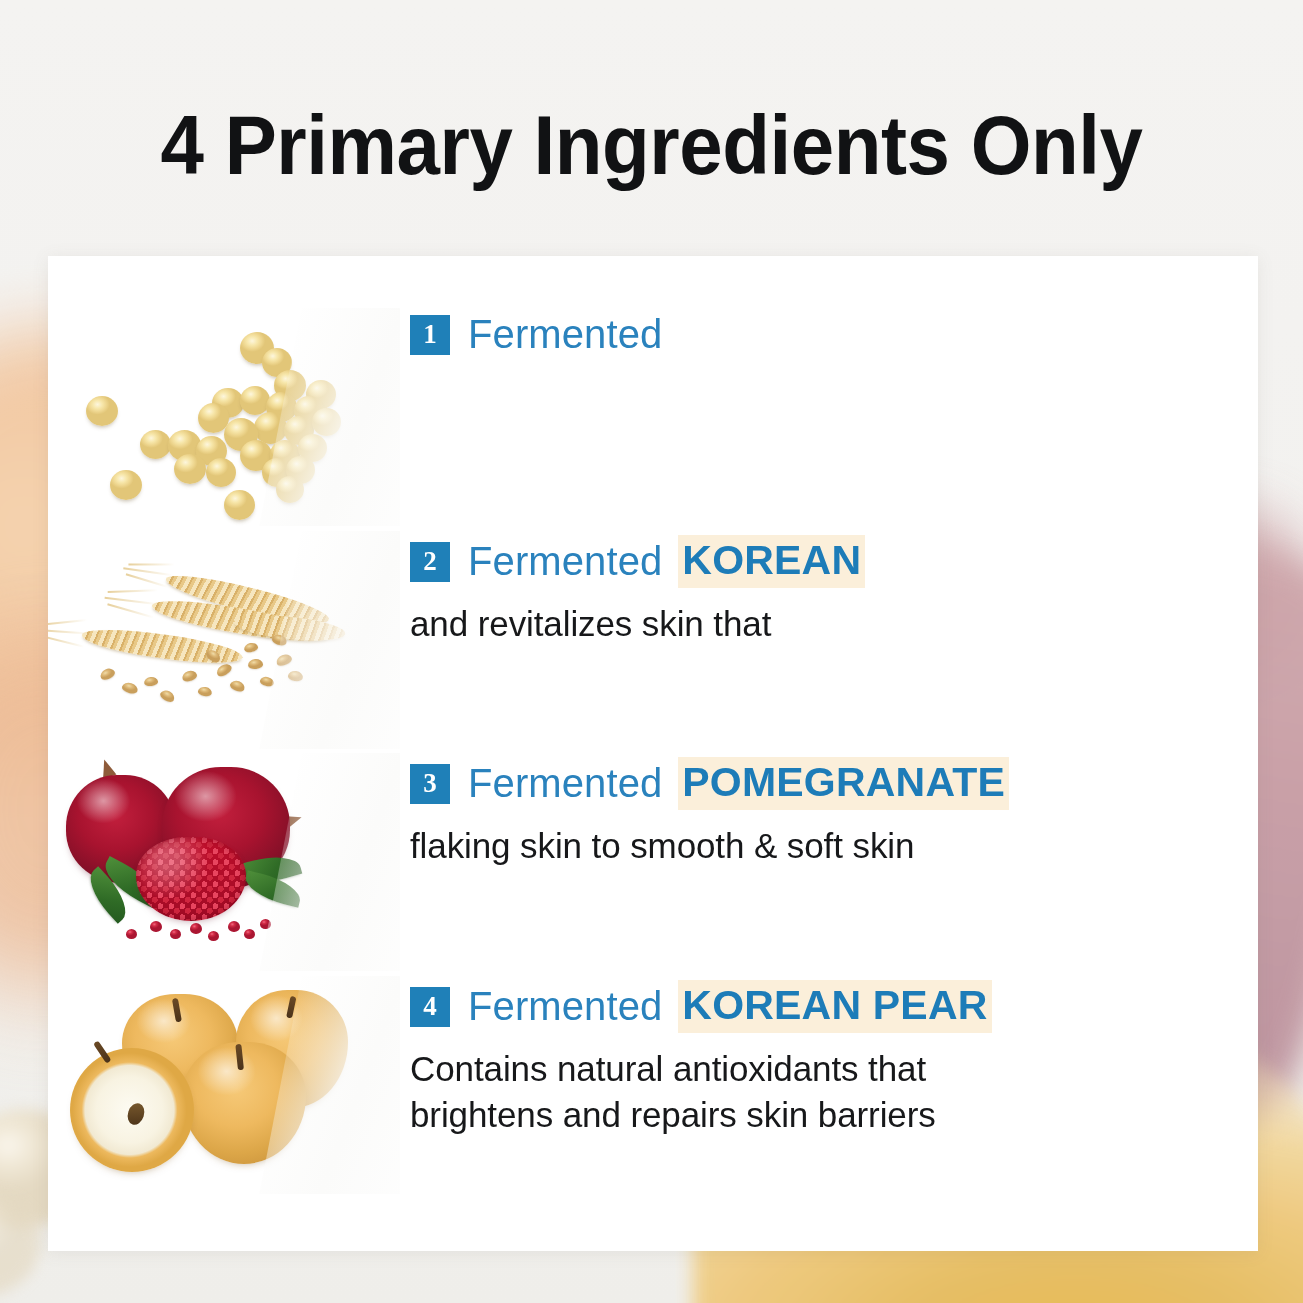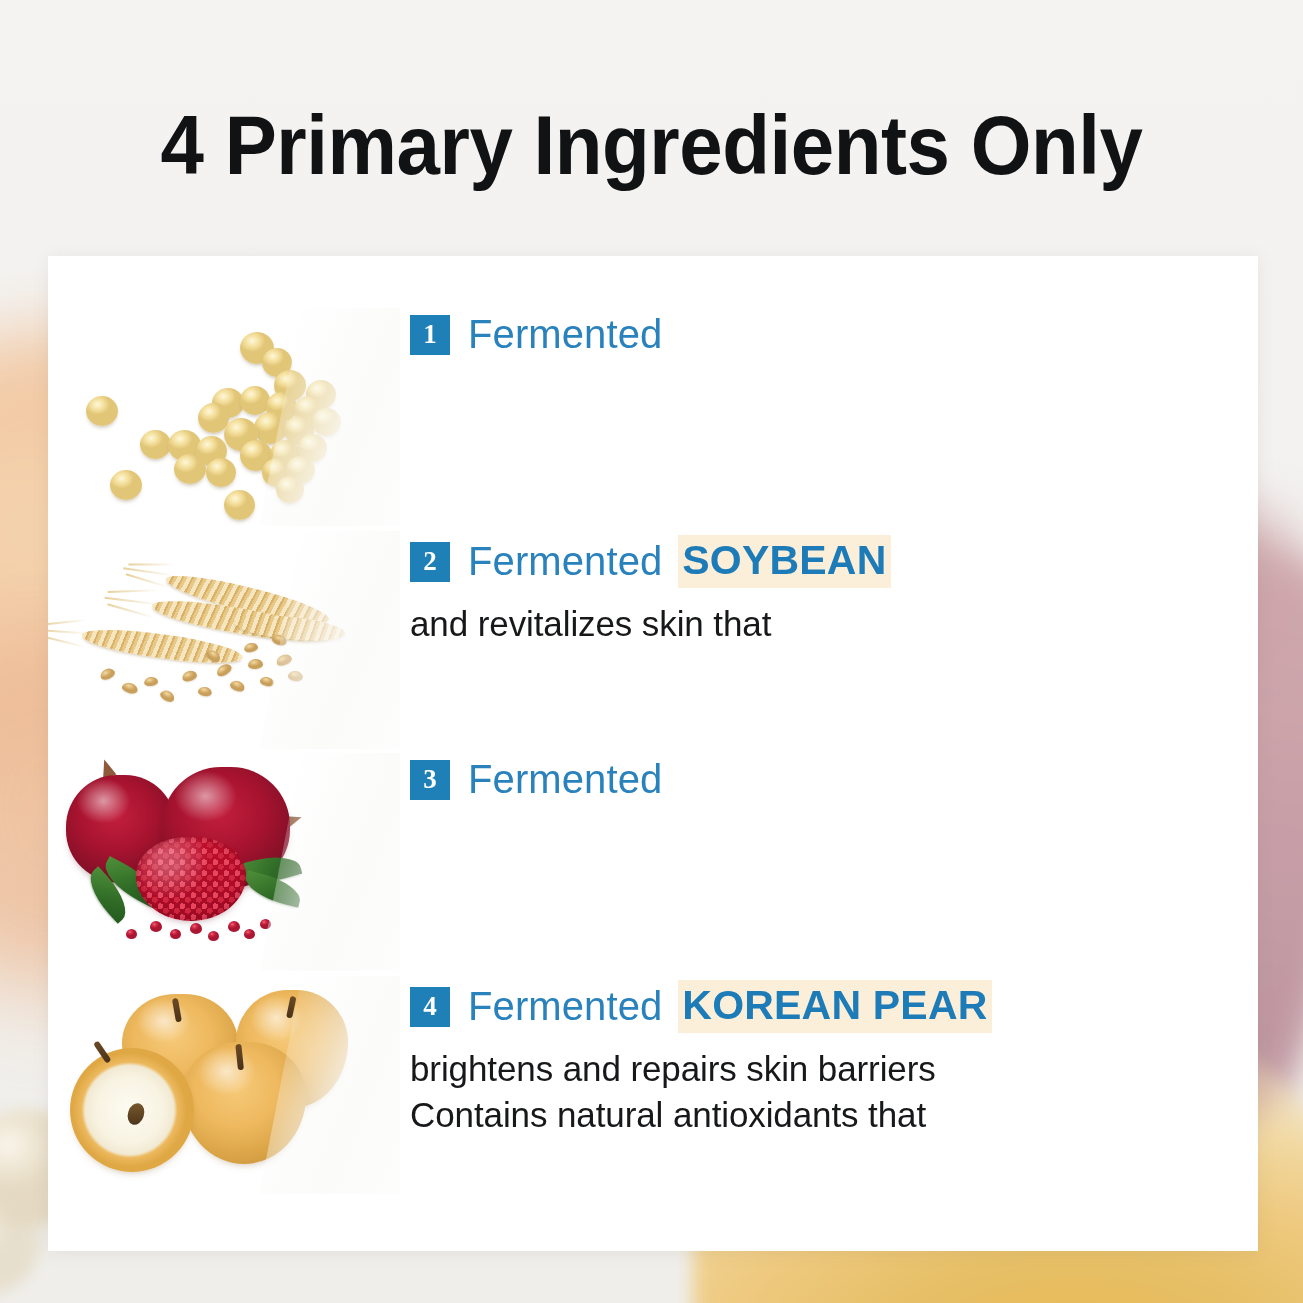--- a/index.html
+++ b/index.html
@@ -439,21 +439,21 @@
           <div class="grain" style="left:240px;top:140px;width:15px;height:10px;transform:rotate(8deg);"></div>
           <div class="grain" style="left:158px;top:120px;width:15px;height:10px;transform:rotate(34deg);"></div>
           <div class="grain" style="left:196px;top:112px;width:14px;height:9px; transform:rotate(-12deg);"></div>
           <div class="grain" style="left:224px;top:104px;width:15px;height:10px;transform:rotate(18deg);"></div>
           <div class="diag"></div>
         </div>
         <div class="txt">
           <div class="head">
             <span class="badge">2</span>
             <span class="fermented">Fermented</span>
-            <span class="ingredient">SOYBEAN</span>
+            <span class="ingredient">KOREAN</span>
           </div>
           <div class="desc">
             <span>and revitalizes skin that</span>
           </div>
         </div>
       </div>
 
       <div class="row r3">
         <div class="art">
           <div class="pom-crown" style="left:52px;top:6px;transform:rotate(-18deg);"></div>
@@ -472,22 +472,24 @@
           <div class="aril" style="left:180px;top:168px;width:12px;height:11px;"></div>
           <div class="aril" style="left:196px;top:176px;width:11px;height:10px;"></div>
           <div class="aril" style="left:78px; top:176px;width:11px;height:10px;"></div>
           <div class="aril" style="left:212px;top:166px;width:11px;height:10px;"></div>
           <div class="diag"></div>
         </div>
         <div class="txt">
           <div class="head">
             <span class="badge">3</span>
             <span class="fermented">Fermented</span>
+            <span class="ingredient">POMEGRANATE</span>
           </div>
           <div class="desc">
+            <span>flaking skin to smooth &amp; soft skin</span>
           </div>
         </div>
       </div>
 
       <div class="row r4">
         <div class="art">
           <div class="pear" style="left:74px; top:18px;width:116px;height:112px;"></div>
           <div class="pear-stem" style="left:128px;top:22px;height:24px;transform:rotate(-10deg);"></div>
           <div class="pear" style="left:188px;top:14px;width:112px;height:118px;"></div>
           <div class="pear-stem" style="left:238px;top:20px;height:22px;transform:rotate(12deg);"></div>
@@ -499,21 +501,21 @@
           <div class="pear-stem" style="left:58px;top:62px;height:24px;transform:rotate(-34deg);"></div>
           <div class="diag"></div>
         </div>
         <div class="txt">
           <div class="head">
             <span class="badge">4</span>
             <span class="fermented">Fermented</span>
             <span class="ingredient">KOREAN PEAR</span>
           </div>
           <div class="desc">
+            <span>Contains natural antioxidants that</span>
             <span>brightens and repairs skin barriers</span>
-            <span>Contains natural antioxidants that</span>
           </div>
         </div>
       </div>
 
     </div>
   </div>
 </div>
 
 </body></html>

